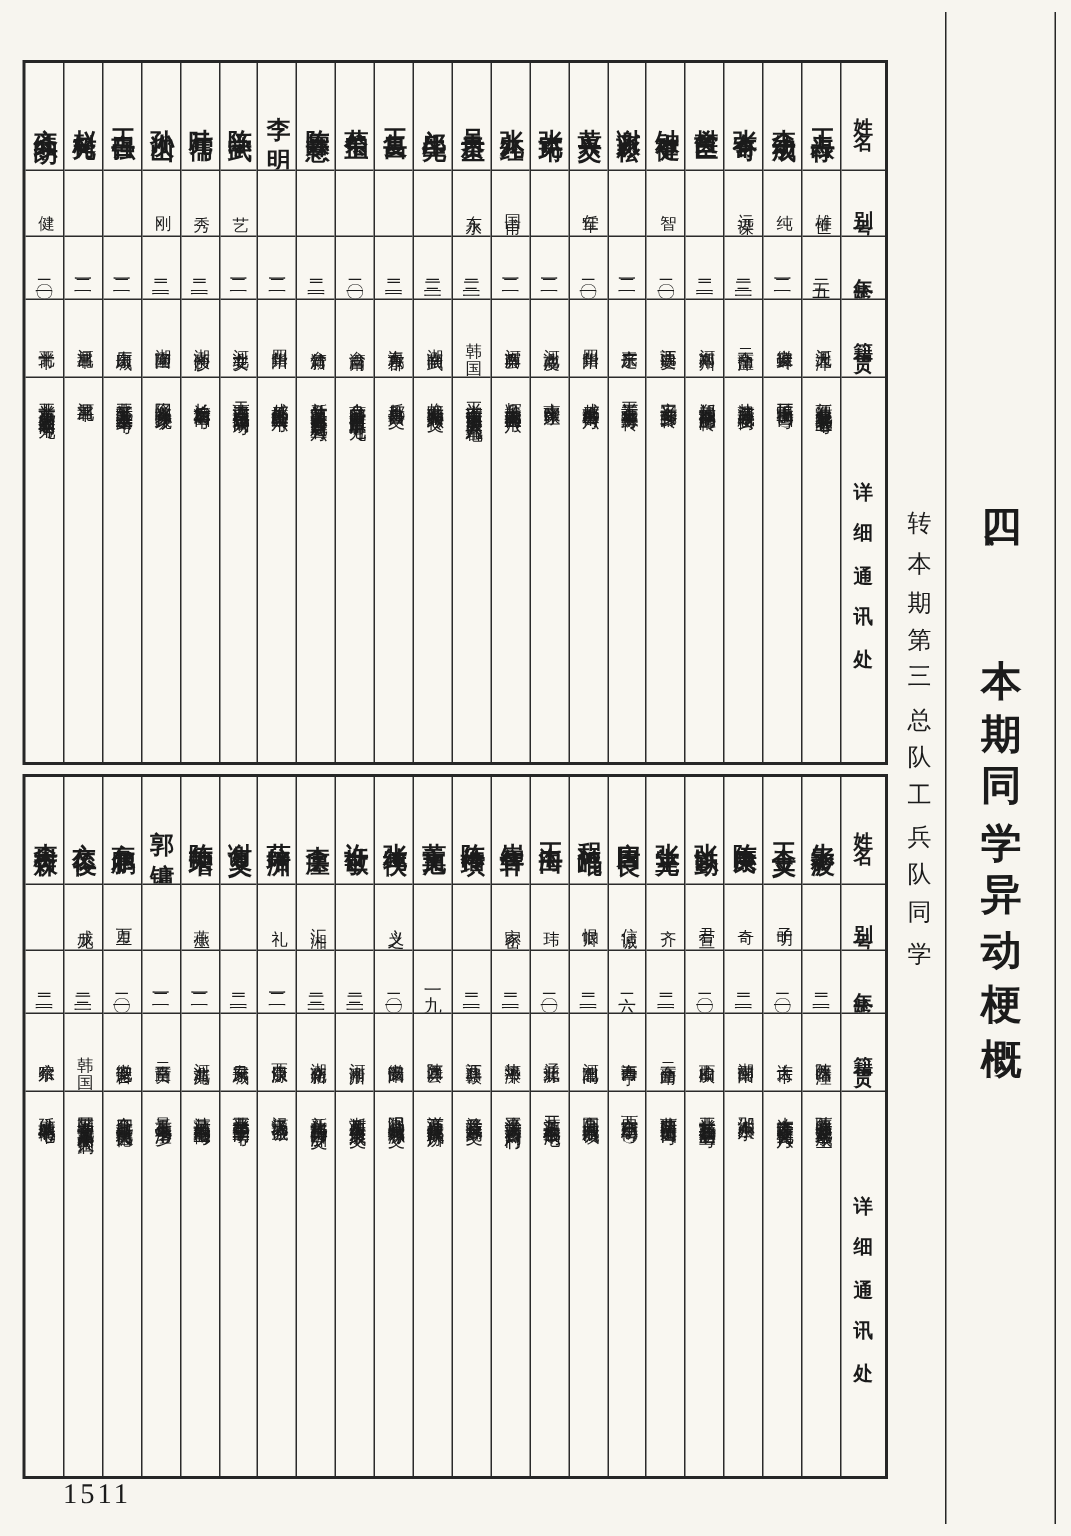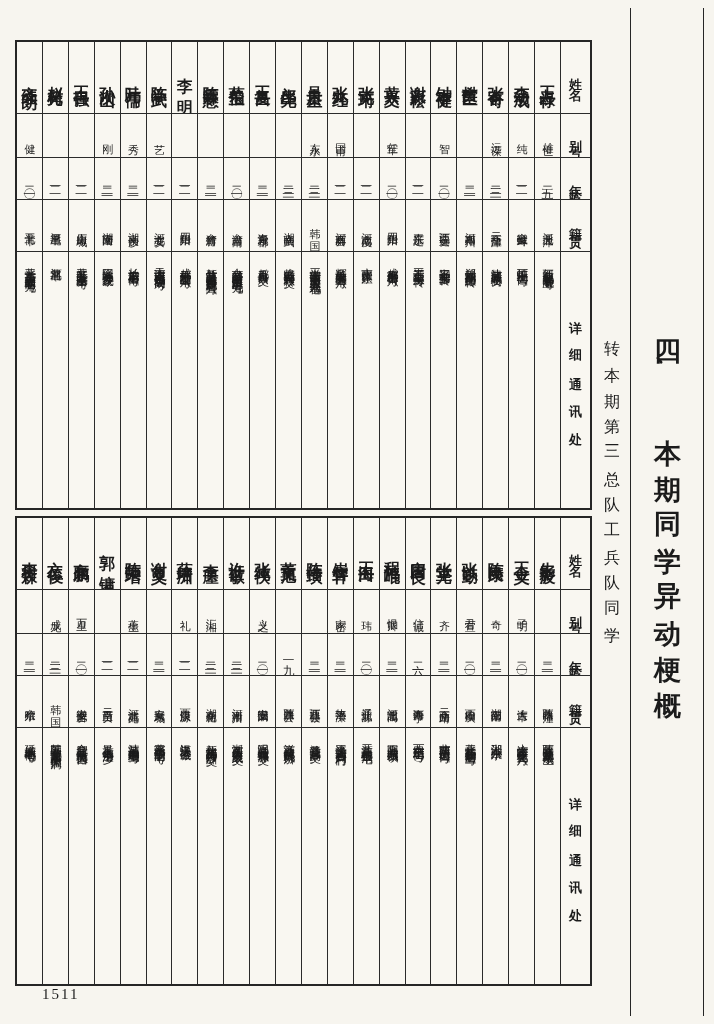--- a/index.html
+++ b/index.html
@@ -64,21 +64,21 @@
     font-size:27px;font-weight:bold;letter-spacing:36px;line-height:1;
   }
   .side-note{
     position:absolute;left:595px;top:328px;width:34px;height:600px;
     writing-mode:vertical-rl;text-orientation:upright;
     font-size:16px;letter-spacing:26px;line-height:1;
     display:flex;justify-content:flex-start;align-items:center;
   }
   .page-number{
     position:absolute;left:42px;top:986px;
-    font-size:15px;letter-spacing:2px;font-family:"Liberation Serif","DejaVu Serif",serif;
+    font-size:19px;letter-spacing:2px;font-family:"Liberation Serif","DejaVu Serif",serif;
   }
 </style>
 </head>
 <body>
 
 <div class="page">
 
   <div class="band band-top">
     <div class="col header-col">
       <div class="cell c-name hdr">姓名</div>

